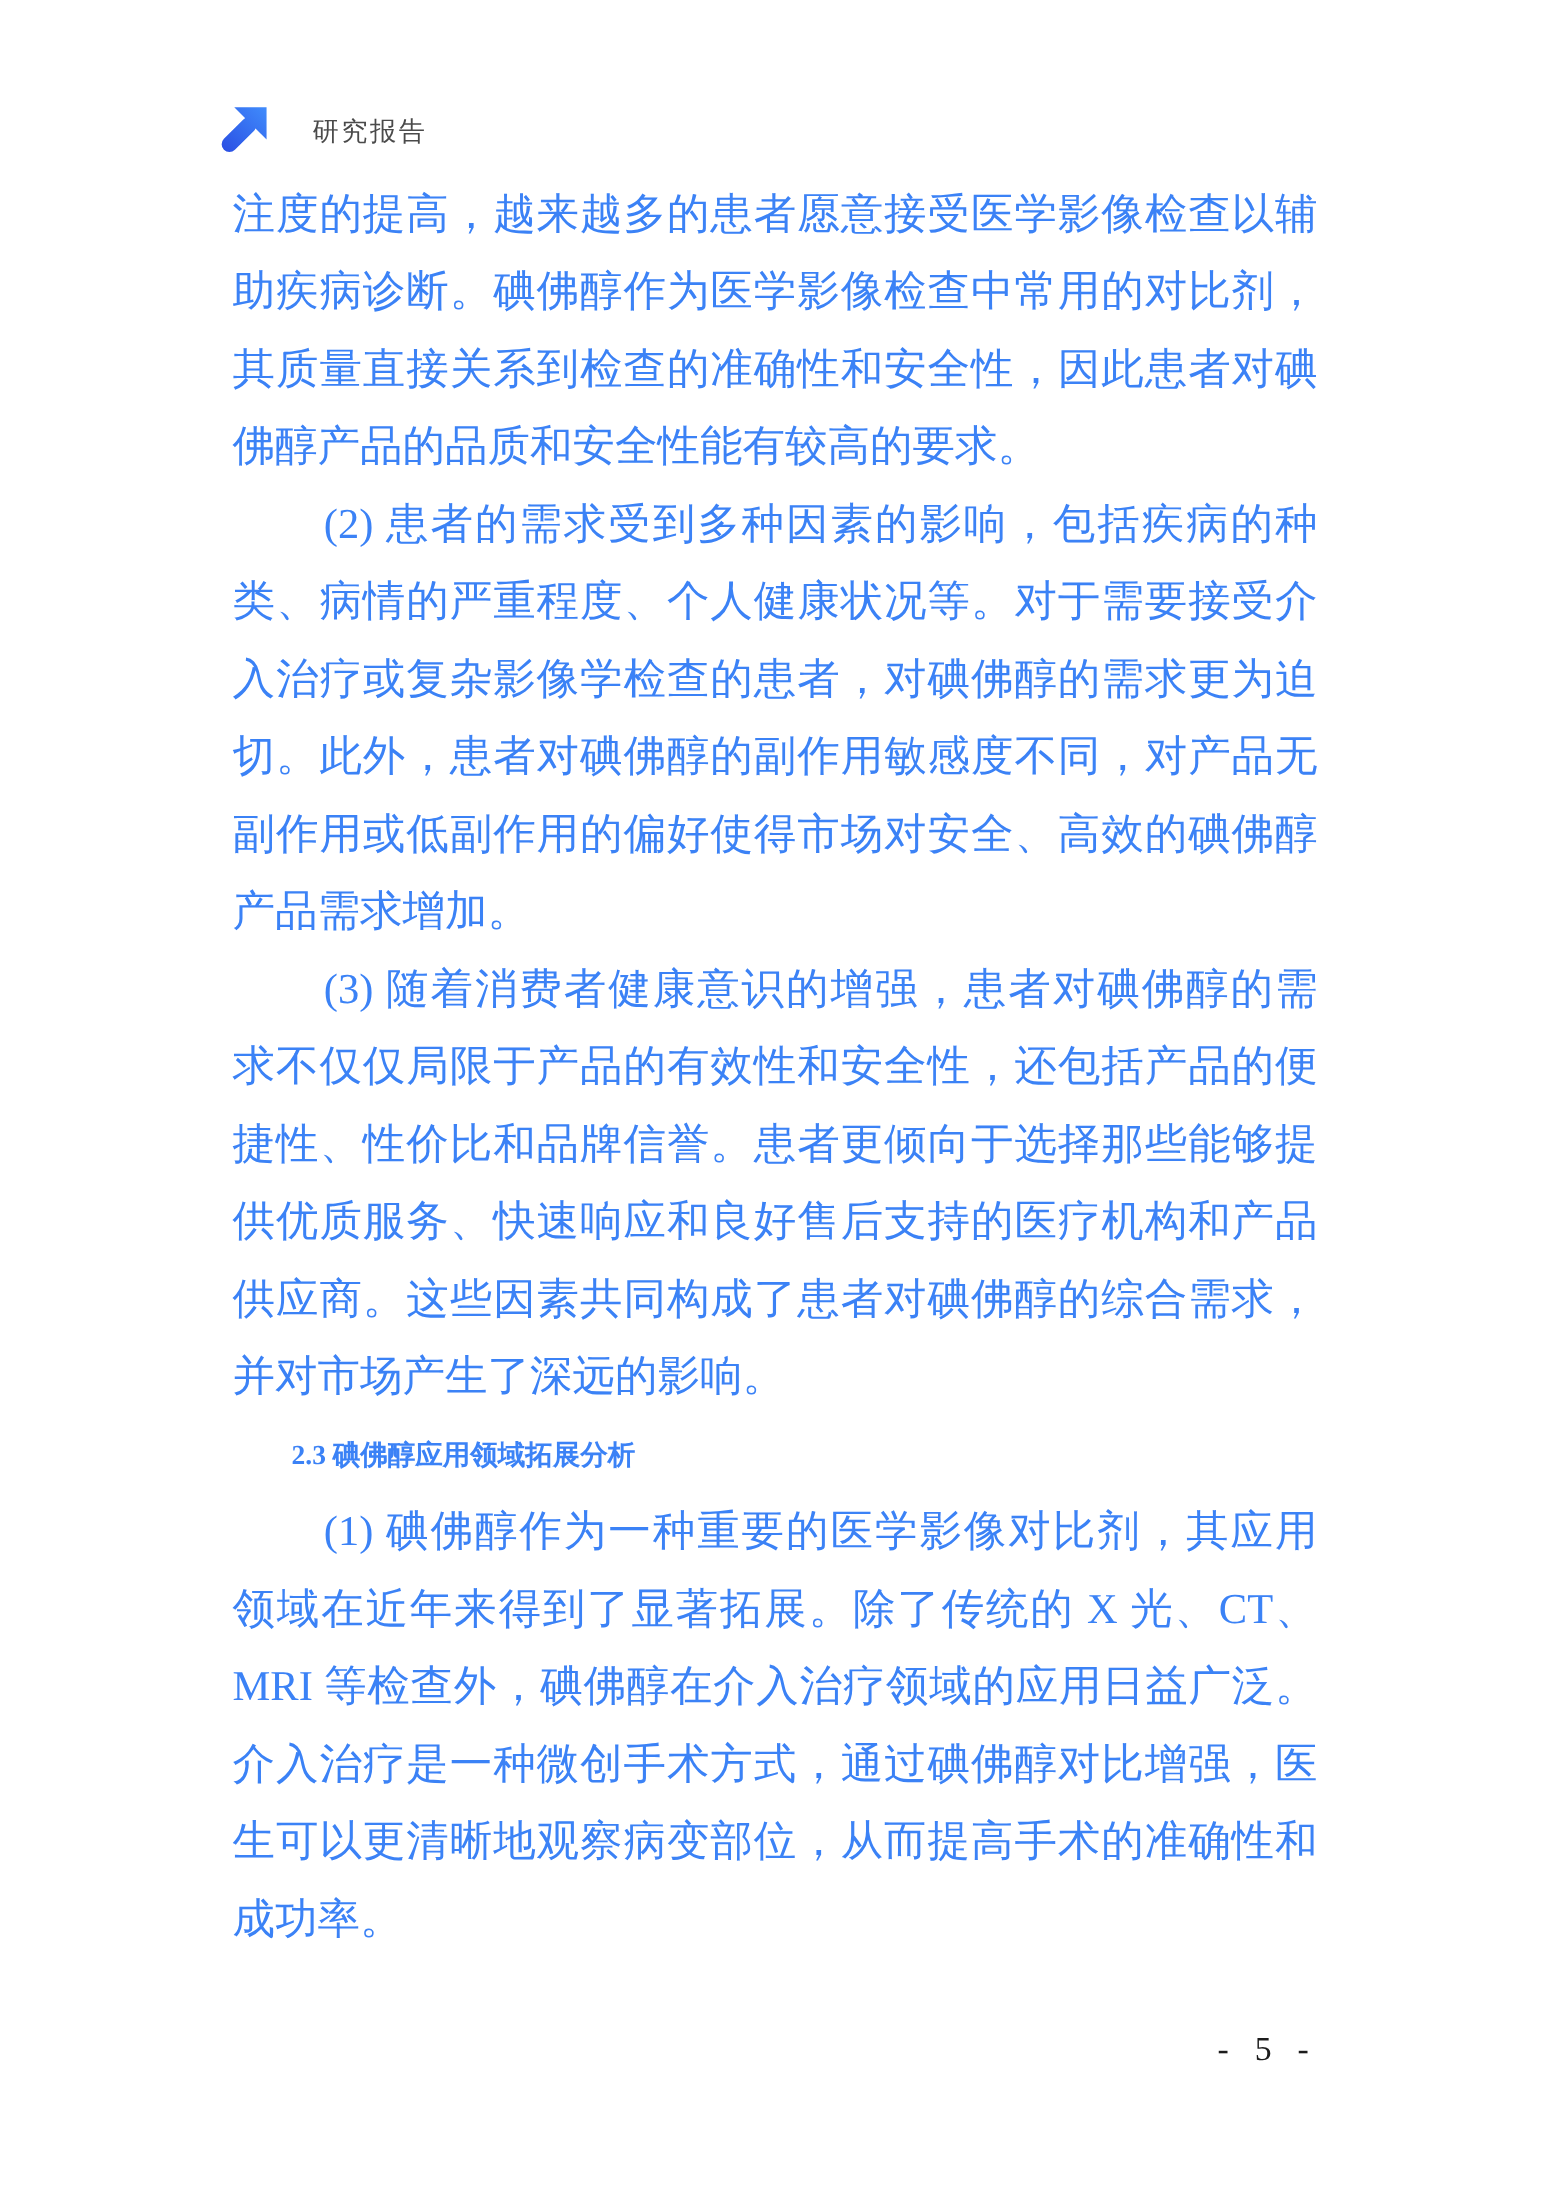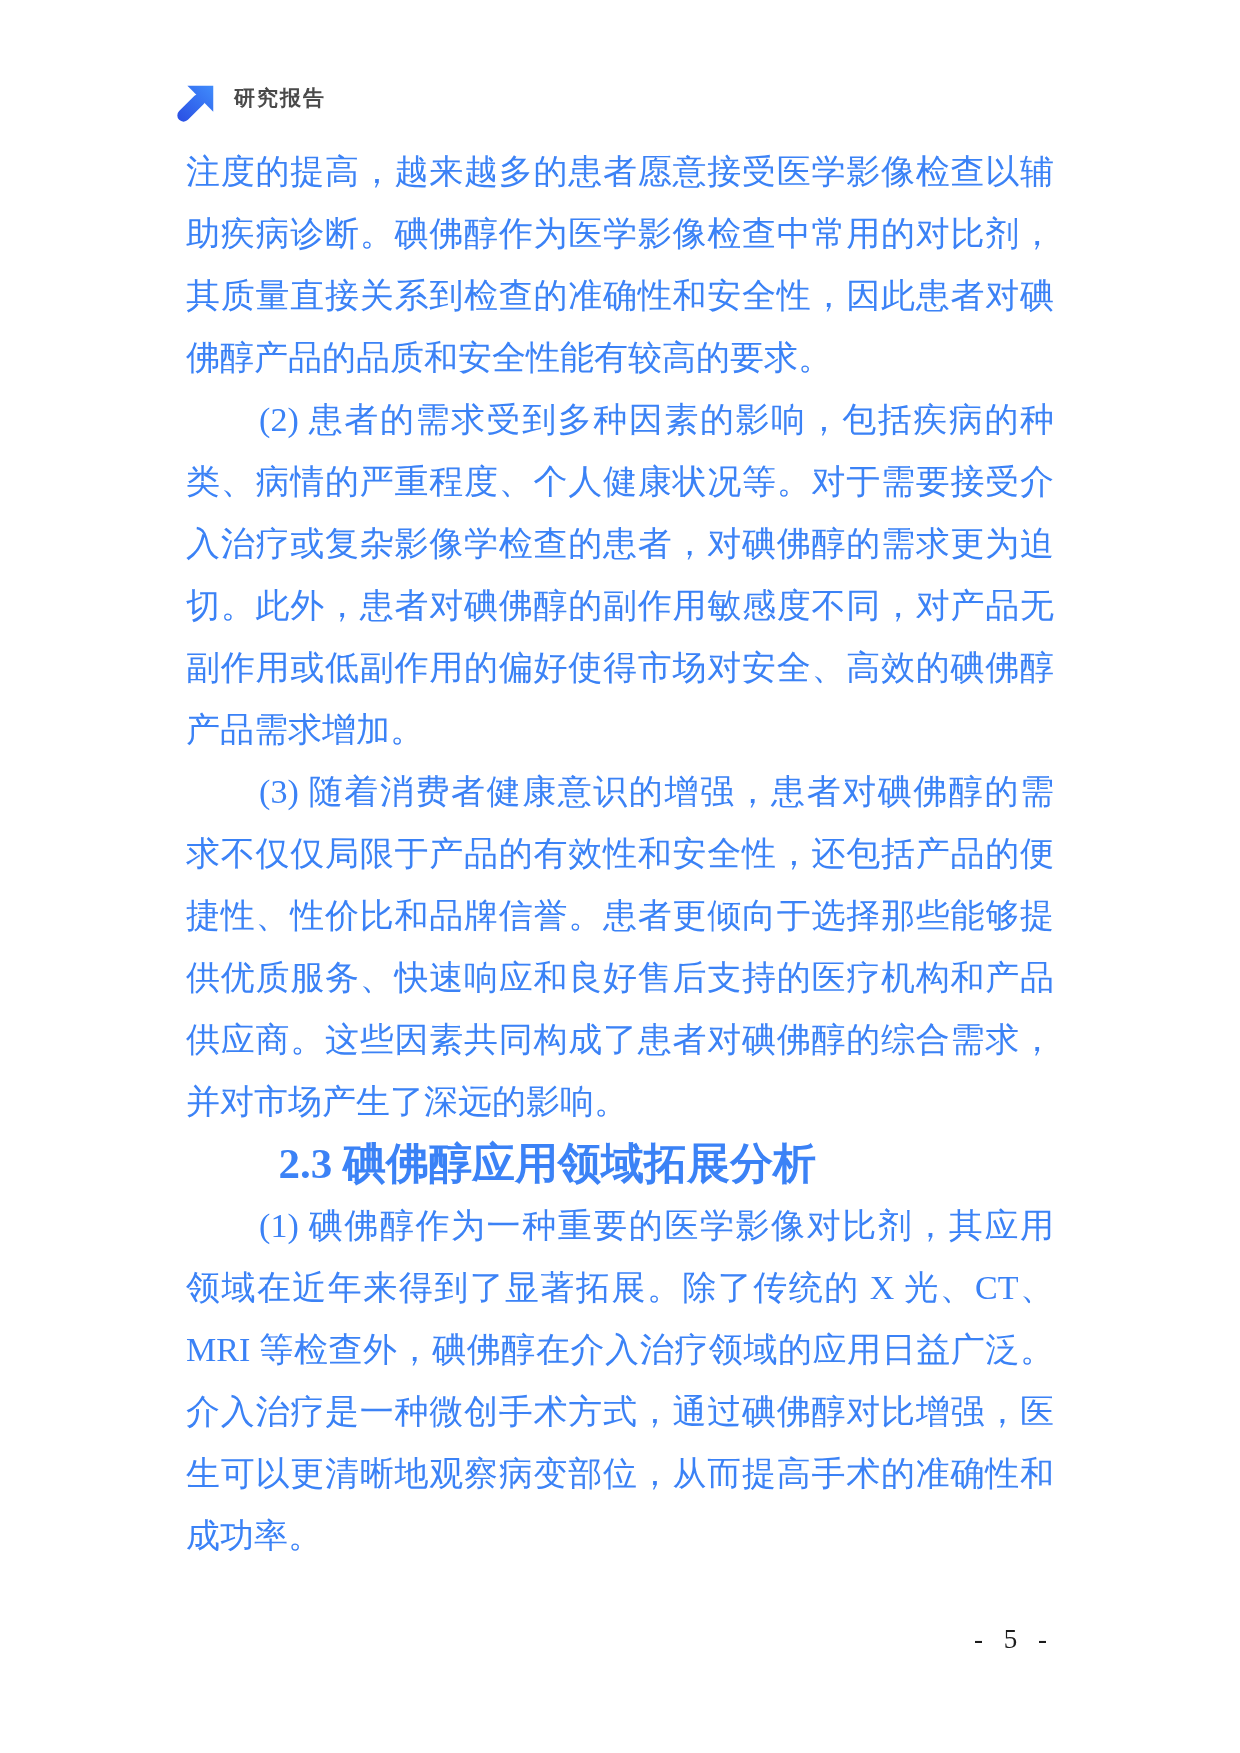--- a/index.html
+++ b/index.html
@@ -7,38 +7,38 @@
     position:relative;
     width:1240px;height:1753px;
     margin:0 auto;
     background:#ffffff;
     overflow:hidden;
     font-family:"Liberation Serif", serif;
   }
   
   .page-header{
     position:absolute;left:173px;top:80px;
-    display:flex;gap:15px;font-weight:bold;
+    display:flex;align-items:center;gap:31px;
   }
   .logo{width:46px;height:46px;display:inline-flex;align-items:center;justify-content:center;}
   .logo svg{width:100%;height:100%;display:block;}
   .brand{
     font-size:21px;color:#4a4a4a;letter-spacing:2px;
     padding-top:4px;
   }
   
   .content{
     position:absolute;left:186px;top:141px;width:868px;
     font-size:34px;line-height:62px;color:#3b82f6;
     text-align:justify;
     text-justify:inter-character;
   }
   .content p,.content h2{margin:0;padding:0;}
   .indent{text-indent:2.15em;}
-  .heading{font-size:43px;font-weight:700;}
+  .heading{font-size:22px;font-weight:700;}
   
   .page-footer{
     position:absolute;left:186px;top:1624px;width:868px;
     text-align:right;
   }
   .pagenum{
     font-size:27px;color:#1c1c1c;letter-spacing:7px;
   }
 </style>
 </head>

